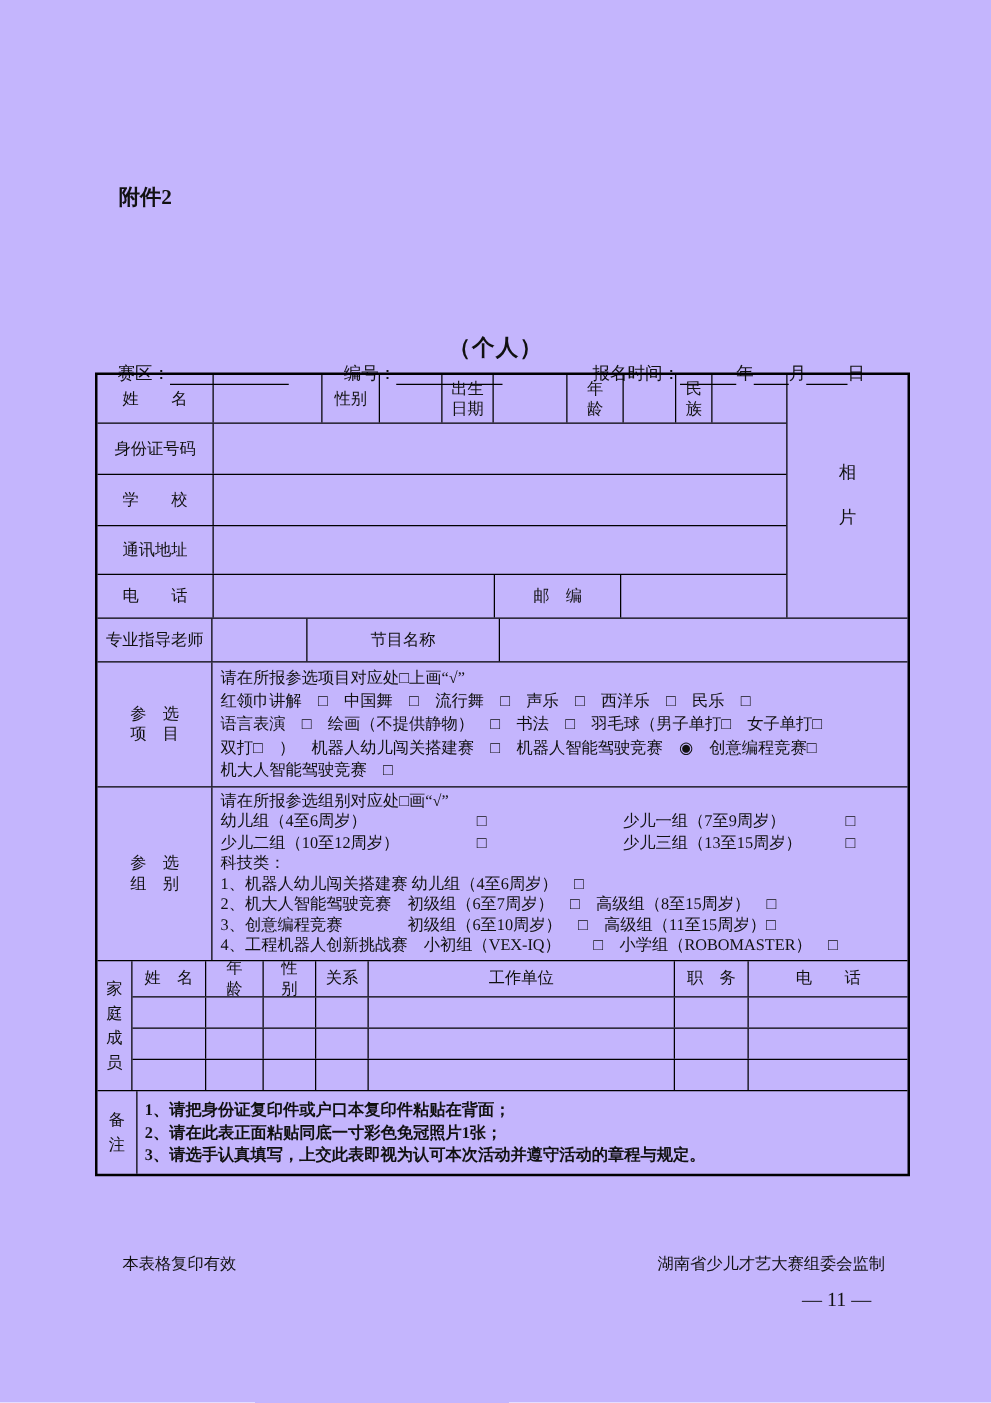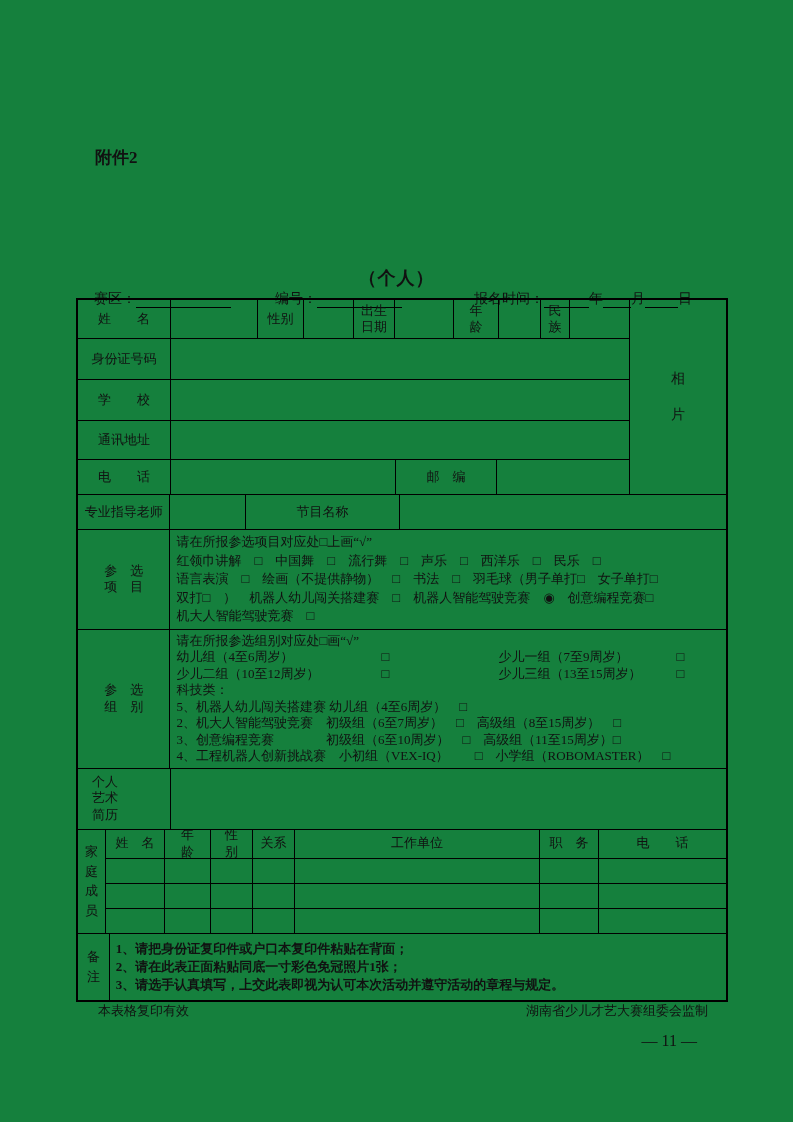--- a/index.html
+++ b/index.html
@@ -1,18 +1,18 @@
 <!DOCTYPE html>
 <html><head>
 <meta charset="utf-8">
 <style>
   * { box-sizing: border-box; margin: 0; padding: 0; }
   html,body { background:#fff; }
   body { font-family: "Liberation Serif", "DejaVu Serif", serif; color:#111; }
-  .sheet { position:relative; width:793px; height:1122px; background:#15803d; overflow:hidden; }
+  .sheet { position:relative; width:793px; height:1122px; background:#c4b5fd; overflow:hidden; }
 
   .attachment { position:absolute; left:95px; top:146px; font-size:17px; font-weight:bold; }
   .title { position:absolute; left:0; top:203px; width:100%; text-align:center;
            font-size:29px; font-weight:bold; letter-spacing:2px; }
   .subtitle { position:absolute; left:0; top:266px; width:100%; text-align:center;
               font-size:18px; font-weight:bold; letter-spacing:1px; }
 
   .meta { position:absolute; left:76px; top:290px; width:652px; display:flex;
           align-items:flex-end; font-size:14px; }
   .ul { display:inline-block; border-bottom:1px solid #000; height:16px; }
@@ -145,33 +145,27 @@
           <span class="gt2">少儿一组（7至9周岁）</span>
           <span>□</span>
         </div>
         <div class="grp-row">
           <span class="gt1">少儿二组（10至12周岁）</span>
           <span class="gb1">□</span>
           <span class="gt2">少儿三组（13至15周岁）</span>
           <span>□</span>
         </div>
         <div>科技类：</div>
-        <div>5、机器人幼儿闯关搭建赛 幼儿组（4至6周岁）　□</div>
+        <div>1、机器人幼儿闯关搭建赛 幼儿组（4至6周岁）　□</div>
         <div>2、机大人智能驾驶竞赛　初级组（6至7周岁）　□　高级组（8至15周岁）　□</div>
         <div>3、创意编程竞赛　　　　初级组（6至10周岁）　□　高级组（11至15周岁）□</div>
         <div>4、工程机器人创新挑战赛　小初组（VEX-IQ）　　□　小学组（ROBOMASTER）　□</div>
       </div>
     </div>
 
-    <div class="row">
-      <div class="cell lab" style="width:93px; height:60px; text-align:left; justify-content:flex-start; padding-left:14px">个人
-艺术
-简历</div>
-      <div class="cell" style="width:559px"></div>
-    </div>
 
     <div class="row">
       <div class="cell vlab" style="width:32px">家
 庭
 成
 员</div>
       <div class="fam-right">
         <div class="row">
           <div class="cell lab fw59" style="height:28px">姓　名</div>
           <div class="cell lab fw46" style="height:28px">年

